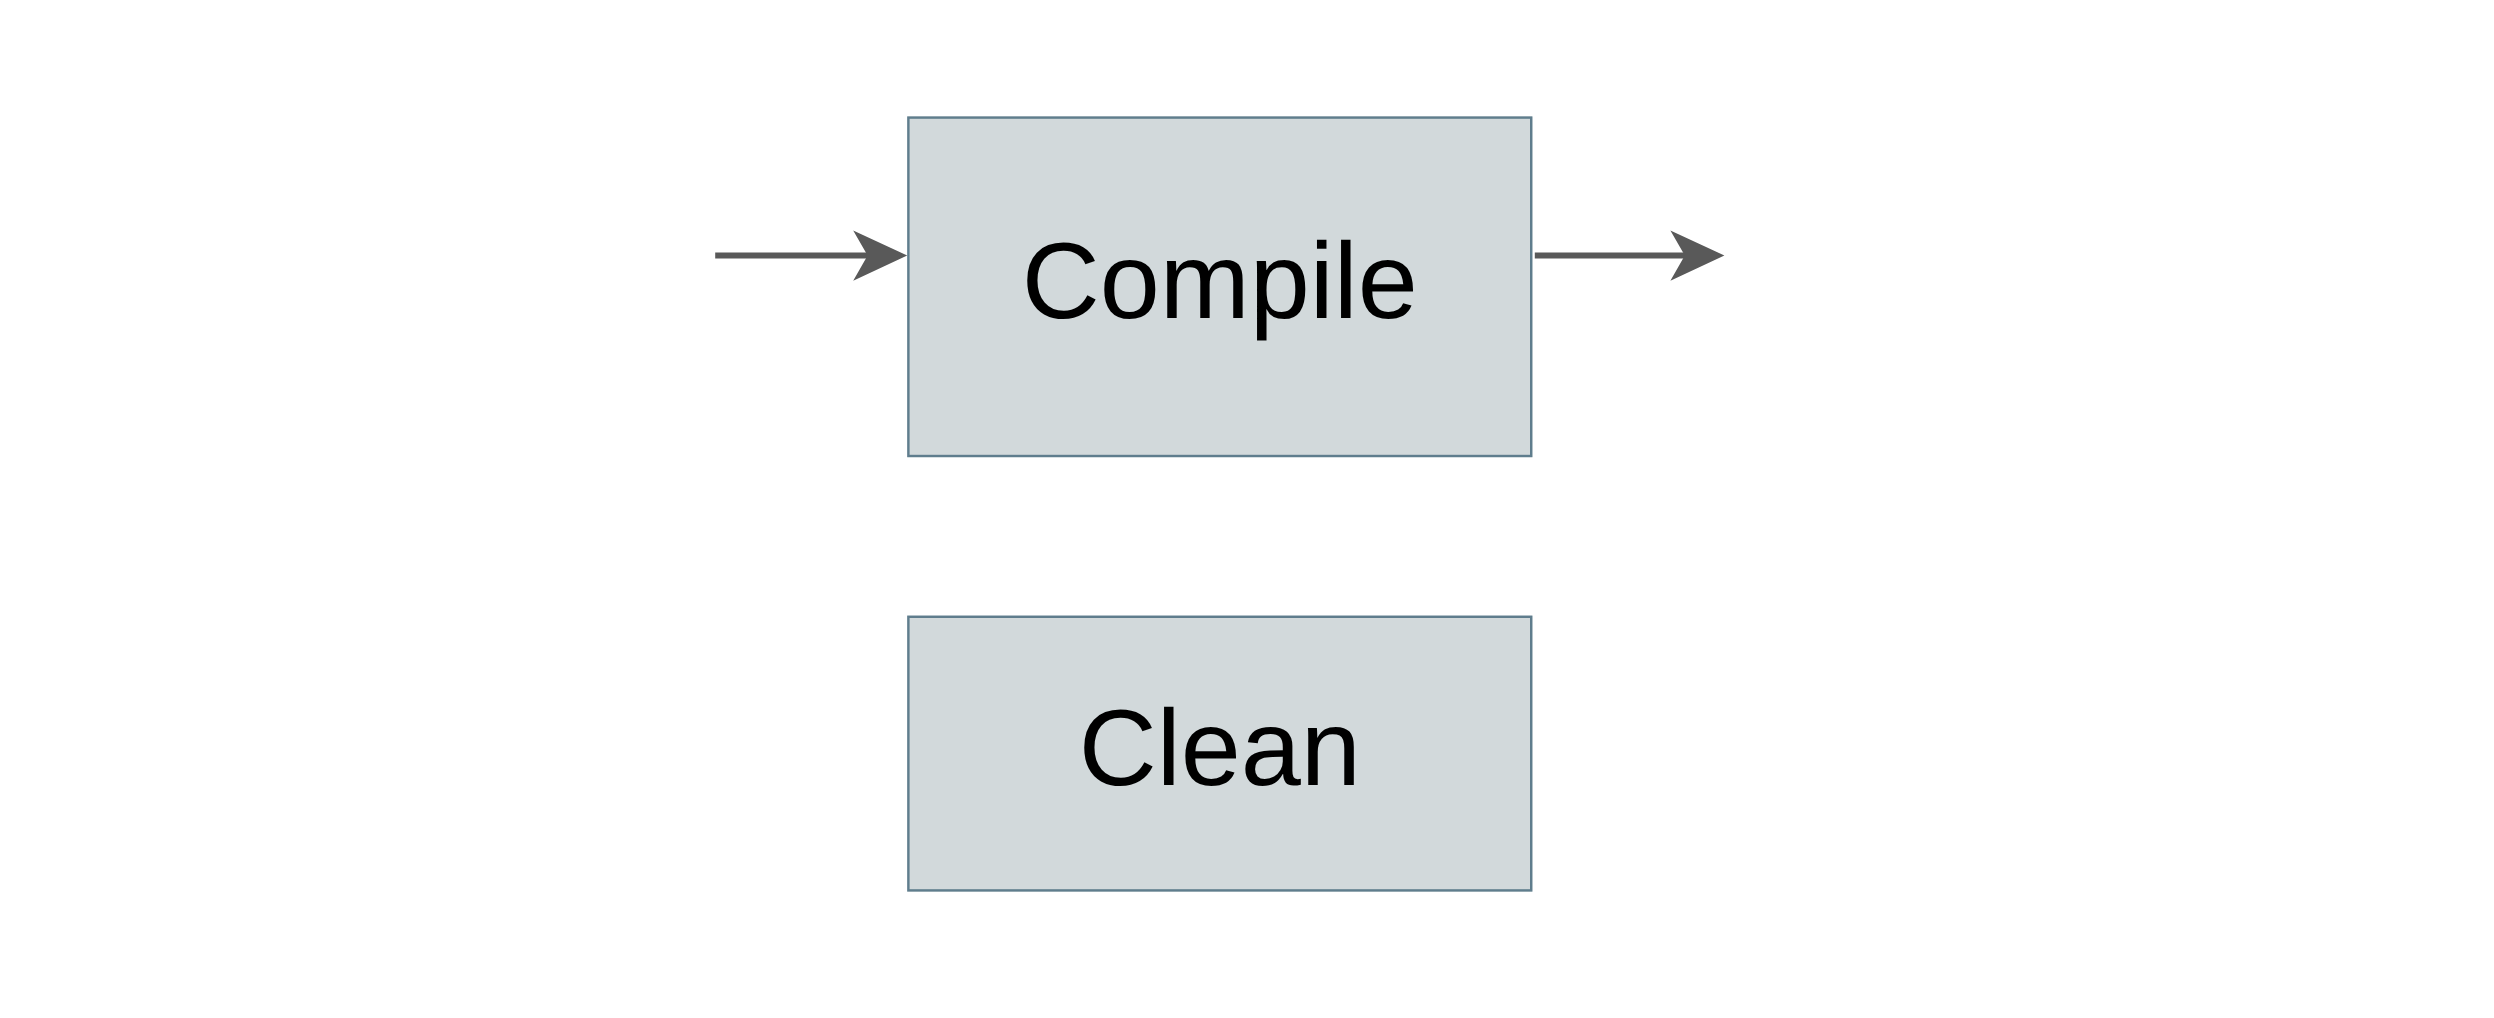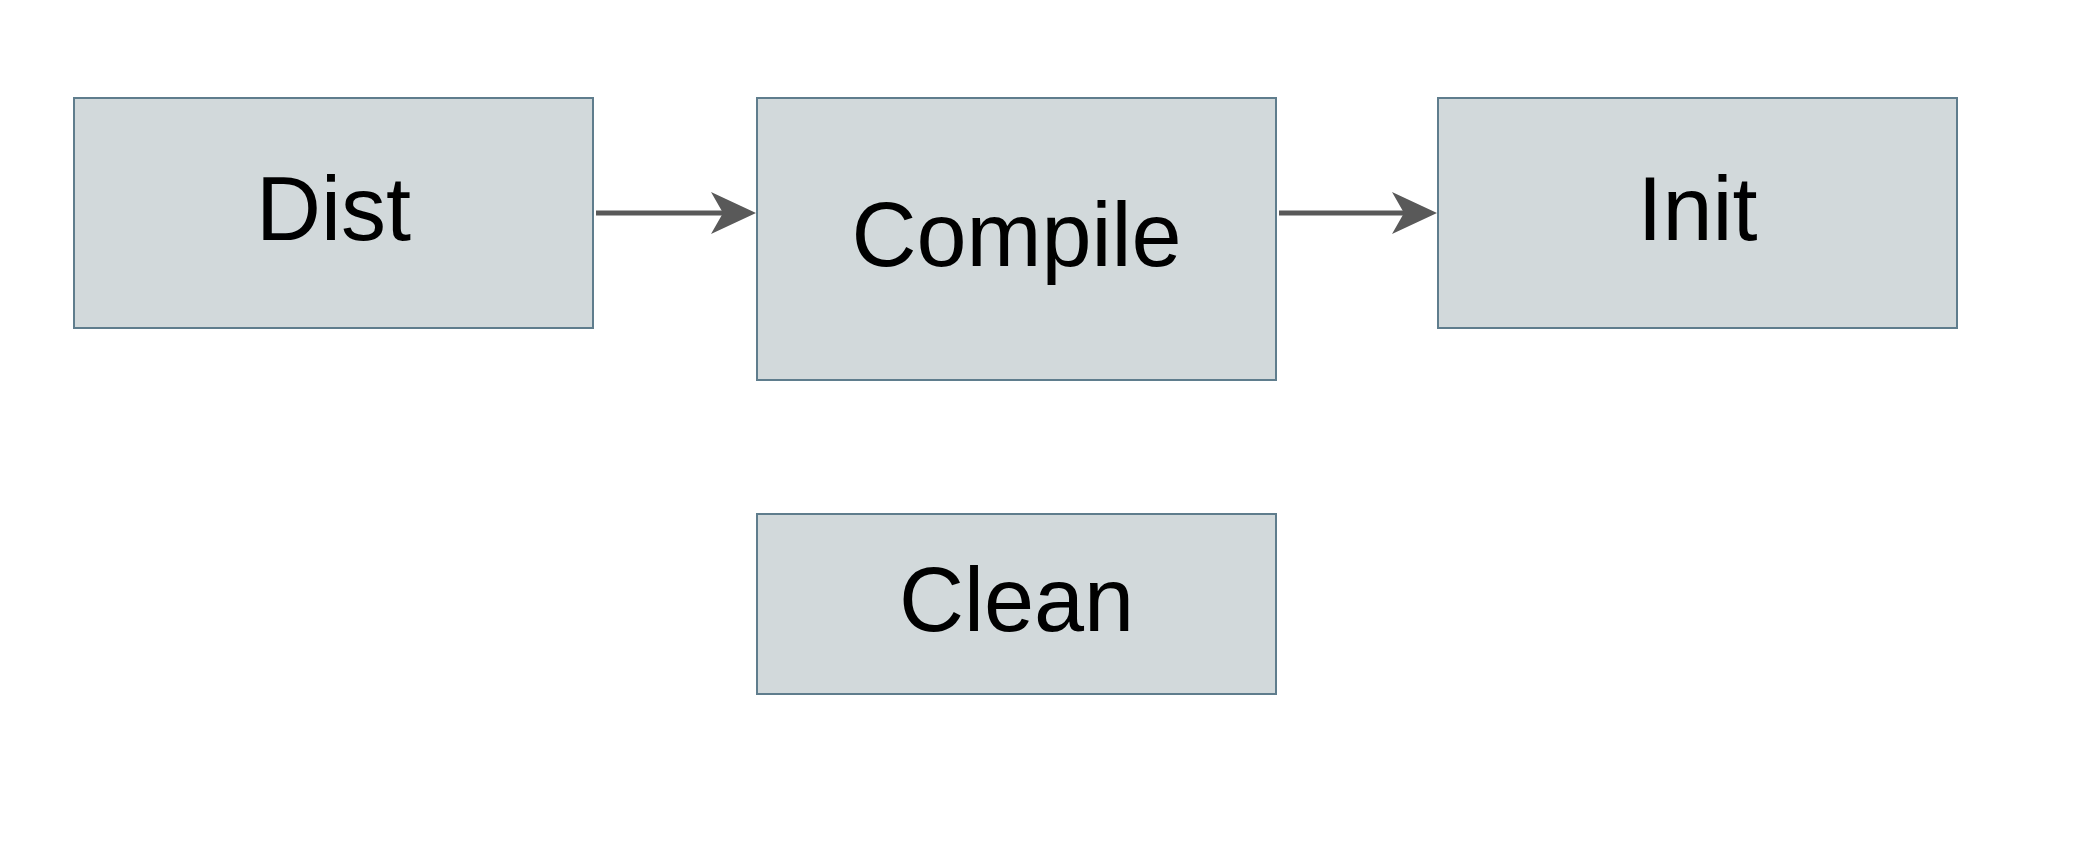--- a/index.html
+++ b/index.html
@@ -27,21 +27,21 @@
   .node-label {
     font-size: 90px;
     line-height: 1;
     color: #000000;
     white-space: nowrap;
     transform: translateY(-4px);
   }
   #node-dist    { left: 73px;   top: 97px;  width: 521px; height: 232px; }
   #node-compile { left: 756px;  top: 97px;  width: 521px; height: 284px; }
   #node-init    { left: 1437px; top: 97px;  width: 521px; height: 232px; }
-  #node-clean   { left: 756px;  top: 513px; width: 521px; height: 182px; }
+  #node-clean   { left: 756px;  top: 513px; width: 521px; height: 230px; }
   svg.connectors {
     position: absolute;
     left: 0;
     top: 0;
     width: 2078px;
     height: 848px;
     pointer-events: none;
   }
   svg.connectors line {
     stroke: #595959;
@@ -61,29 +61,23 @@
     <g>
       <line x1="596" y1="213" x2="724" y2="213"></line>
       <polygon points="756,213 711,192 723,213 711,234"></polygon>
     </g>
     <g>
       <line x1="1279" y1="213" x2="1405" y2="213"></line>
       <polygon points="1437,213 1392,192 1404,213 1392,234"></polygon>
     </g>
   </svg>
 
-  <div class="node" id="node-dist">
-    <span class="node-label">Dist</span>
-  </div>
 
   <div class="node" id="node-compile">
     <span class="node-label">Compile</span>
   </div>
 
-  <div class="node" id="node-init">
-    <span class="node-label">Init</span>
-  </div>
 
   <div class="node" id="node-clean">
     <span class="node-label">Clean</span>
   </div>
 
 </div>
 
 </body></html>

